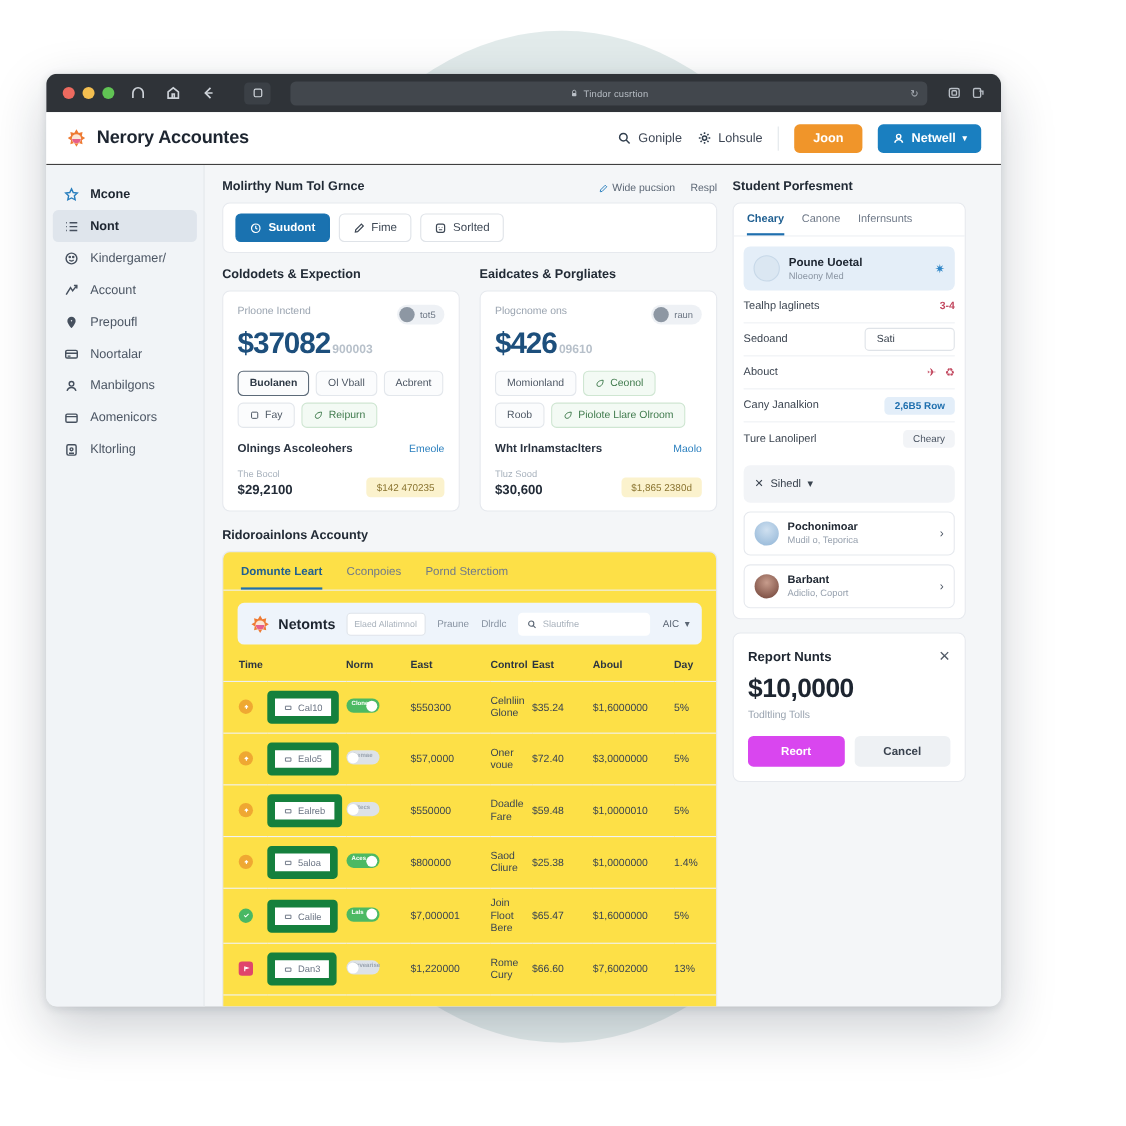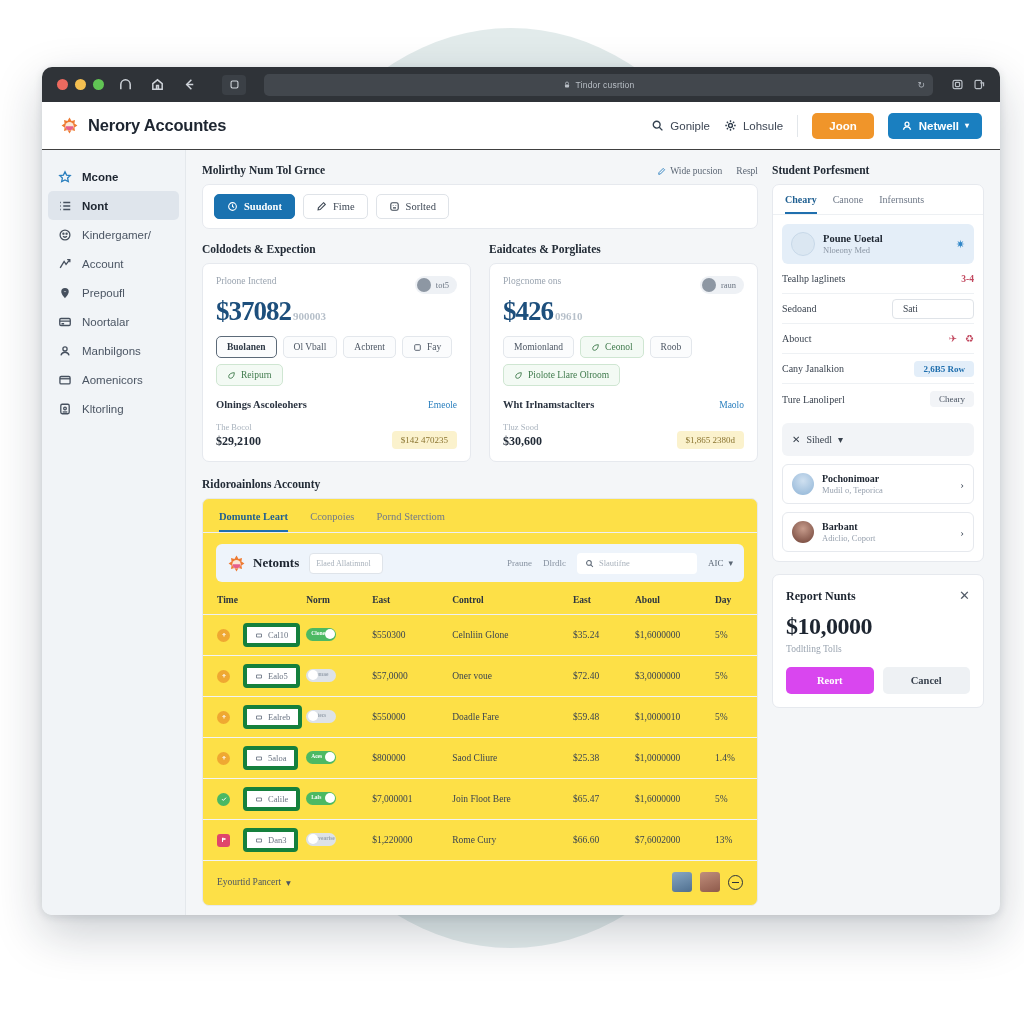--- a/index.html
+++ b/index.html
@@ -13,21 +13,21 @@
     position: absolute;
     left: 205px; top: 28px;
     width: 612px; height: 920px;
     border-radius: 50%;
     background: #dde8e8;
     opacity: .85;
   }
   #window {
     position: absolute;
     left: 42px; top: 67px;
-    width: 958px; height: 848px;
+    width: 868px; height: 848px;
     background: #f4f6f8;
     border-radius: 10px;
     overflow: hidden;
     box-shadow: 0 18px 48px rgba(20,30,50,.22), 0 2px 8px rgba(20,30,50,.12);
   }
 
   
   .chrome {
     height: 35px; background: #2f3338;
     display: flex; align-items: center; padding: 0 10px; gap: 10px;
@@ -85,21 +85,21 @@
     height: 29px; margin: 0 6px; padding: 0 10px; border-radius: 5px;
     font-size: 11.5px; color: #4b5563;
   }
   .nav-item.head { font-weight: 700; color: #1d2530; align-items: center; }
   .nav-item.active { background: #dfe5ec; font-weight: 700; color: #1d2530; }
   .nav-ico { width: 14px; height: 14px; flex: none; display: block; }
   .nav-ico svg { width: 14px; height: 14px; fill: none; stroke: #46505e; stroke-width: 1.5; }
   .nav-item.head .nav-ico svg { stroke: #2a7fbe; }
 
   
-  .main { flex: 1; padding: 14px 16px 10px 16px; overflow: hidden; display: flex; gap: 14px; font-family: Liberation Serif, serif; }
+  .main { flex: 1; padding: 14px 32px 10px 16px; overflow: hidden; display: flex; gap: 14px; }
   .col-left { flex: 1; min-width: 0; }
   .col-right { width: 212px; flex: none; }
 
   .sec-title { font-size: 11.5px; font-weight: 700; color: #222b36; margin-bottom: 8px; }
 
   .topbar-row { display: flex; align-items: flex-start; }
   .topbar-right { margin-left: auto; display: flex; gap: 14px; align-items: center; padding-top: 2px;}
   .tiny-link { font-size: 9.5px; color: #5b6674; display: flex; align-items: center; gap: 4px; }
   .tiny-link svg { width: 9px; height: 9px; stroke: #2a7fbe; fill: none; stroke-width: 1.6; }
 
@@ -175,21 +175,21 @@
     font-size: 9.5px; font-weight: 700; color: #2c3540; text-align: left;
     padding: 9px 4px 9px 0; border-bottom: 1px solid #edf0f3;
   }
   td { padding: 8px 4px 8px 0; border-bottom: 1px solid #f1f3f6; font-size: 9.5px; color: #3a4450; }
   .cell-pad-l { padding-left: 14px; }
   .st-dot { width: 13px; height: 13px; border-radius: 50%; display: inline-flex; align-items:center; justify-content:center;}
   .st-dot svg { width: 8px; height: 8px; stroke: #fff; fill:none; stroke-width: 2; }
   .st-orange { background: #efa832; } .st-green { background: #49b864; } .st-red { background: #e0456b; border-radius: 3px;}
   .rowpill {
     display: inline-flex; align-items: center; gap: 5px; font-size: 8.5px; color: #6a7483;
-    border: 4px solid #15803d; border-radius: 4px; padding: 3px 8px; background: #fff;
+    border: 7px solid #15803d; border-radius: 4px; padding: 3px 8px; background: #fff;
   }
   .rowpill svg { width: 8px; height: 8px; stroke: #6a7483; fill: none; stroke-width: 1.7; }
   .toggle { width: 30px; height: 13px; border-radius: 7px; background: #dde2e8; position: relative; display:inline-block;}
   .toggle.on { background: #4cb963; }
   .toggle .knob { position: absolute; top: 1.5px; left: 1.5px; width: 10px; height: 10px; border-radius: 50%; background: #fff; }
   .toggle.on .knob { left: auto; right: 1.5px; }
   .toggle .lbl { position:absolute; left:5px; top:2px; font-size:5.5px; color:#fff; font-weight:700;}
   .toggle.off .lbl { color: #9aa4b0; left: 6px; }
   .tfoot { display: flex; align-items: center; padding: 11px 14px 13px 14px; }
   .tfoot-sel { font-size: 9.5px; color: #4b5563; display: flex; align-items: center; gap: 5px; }

